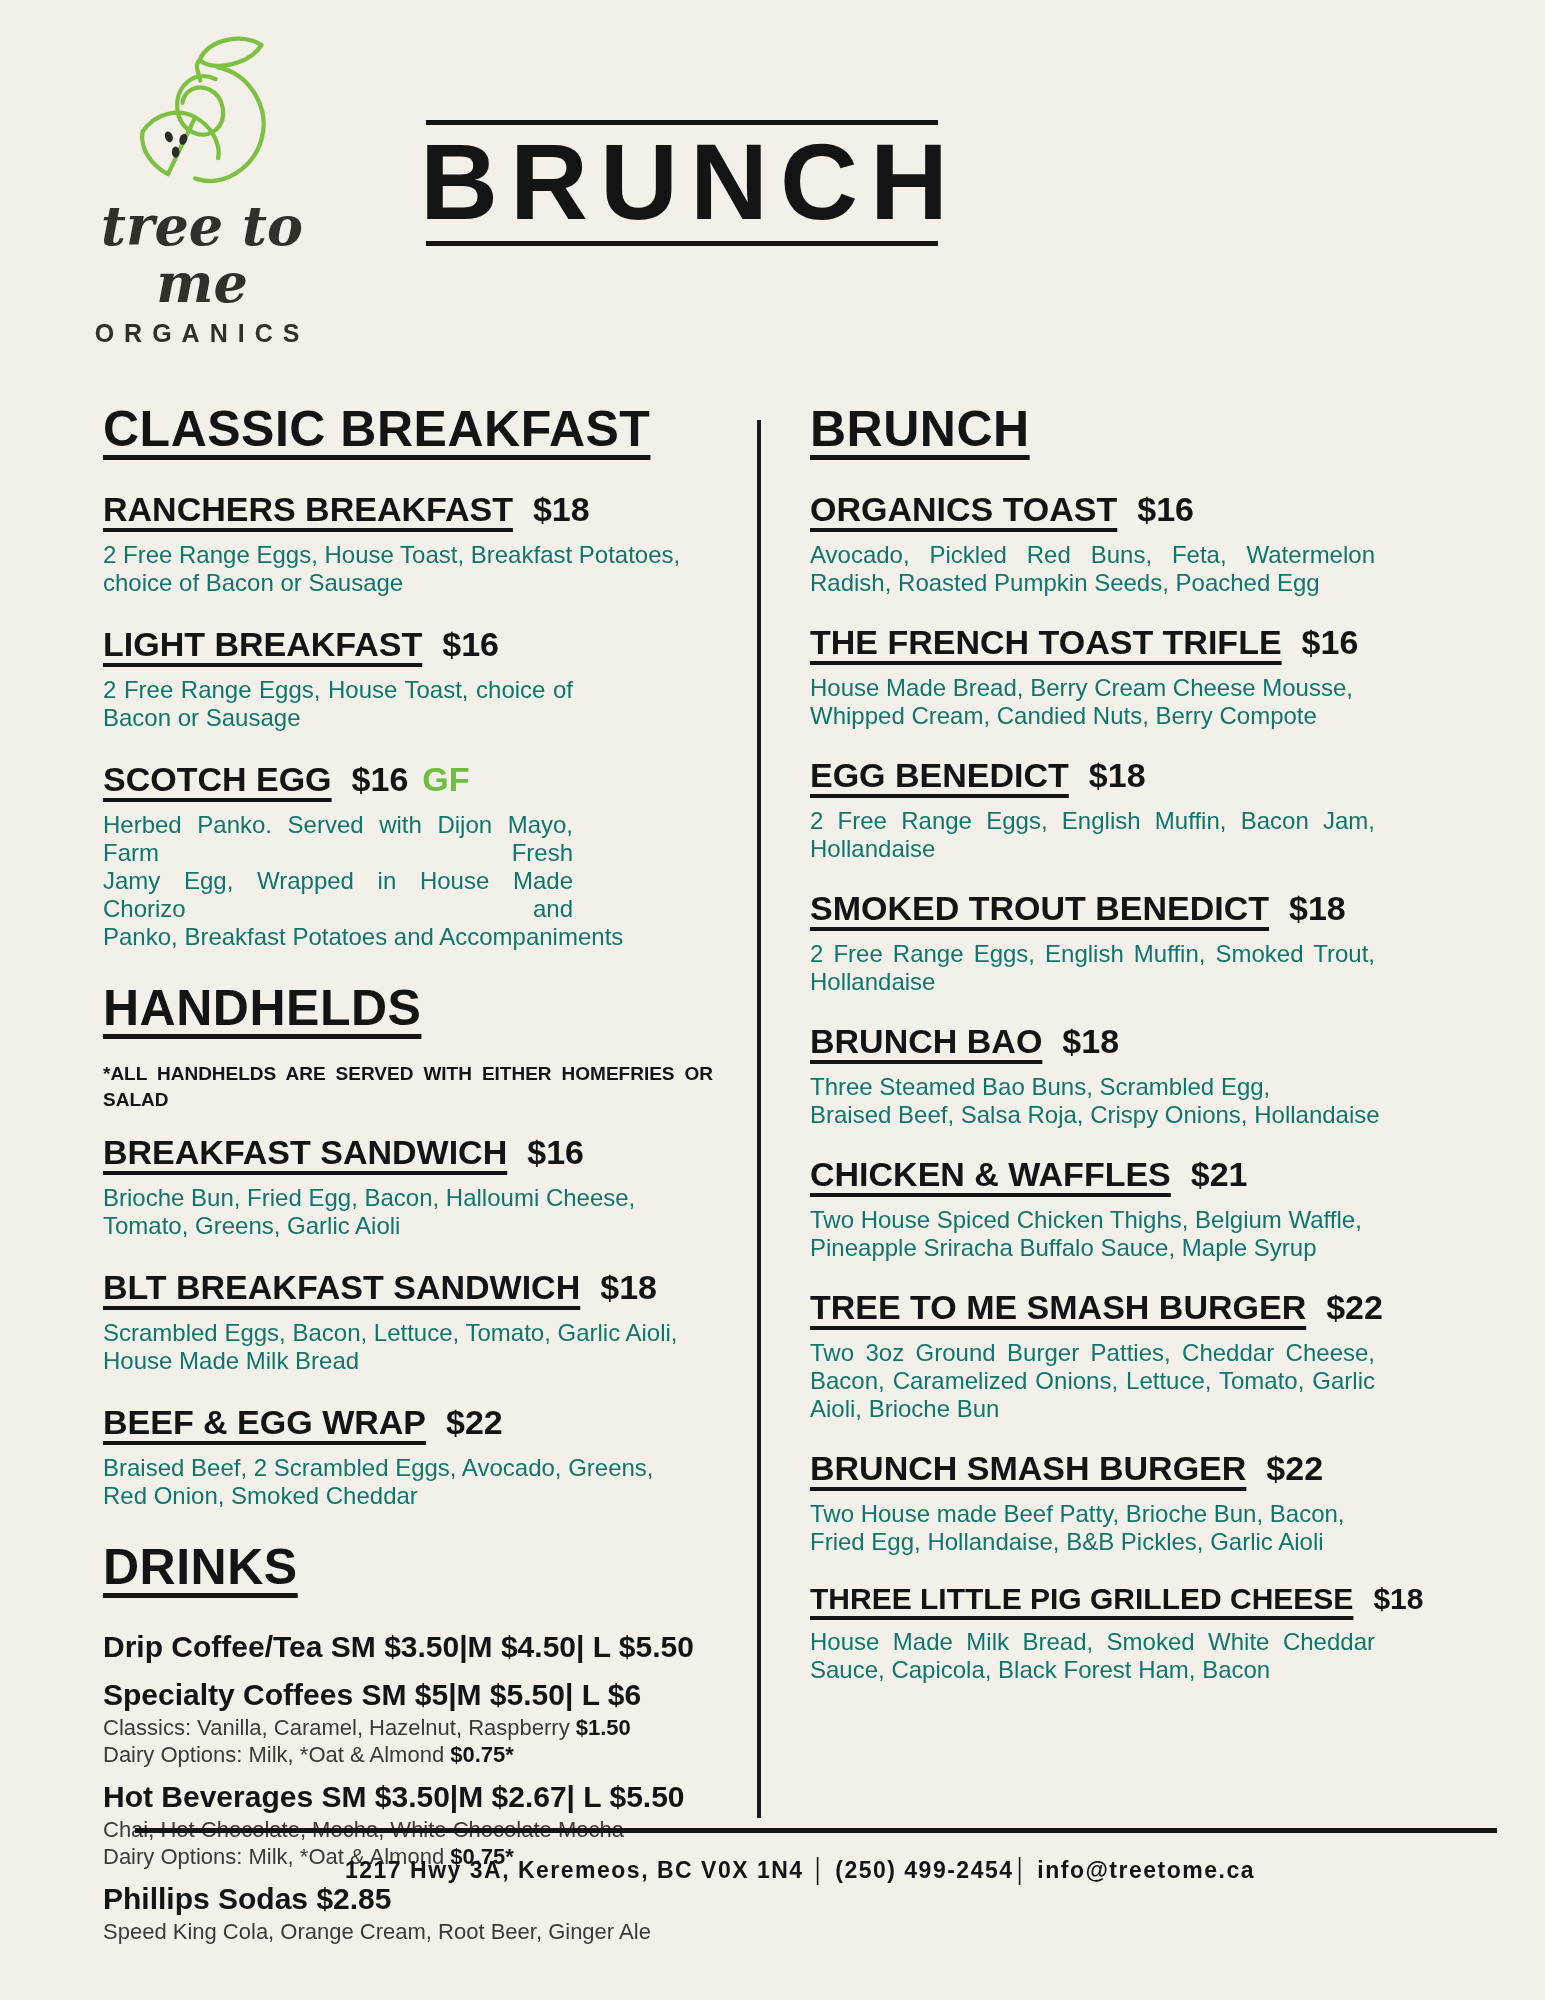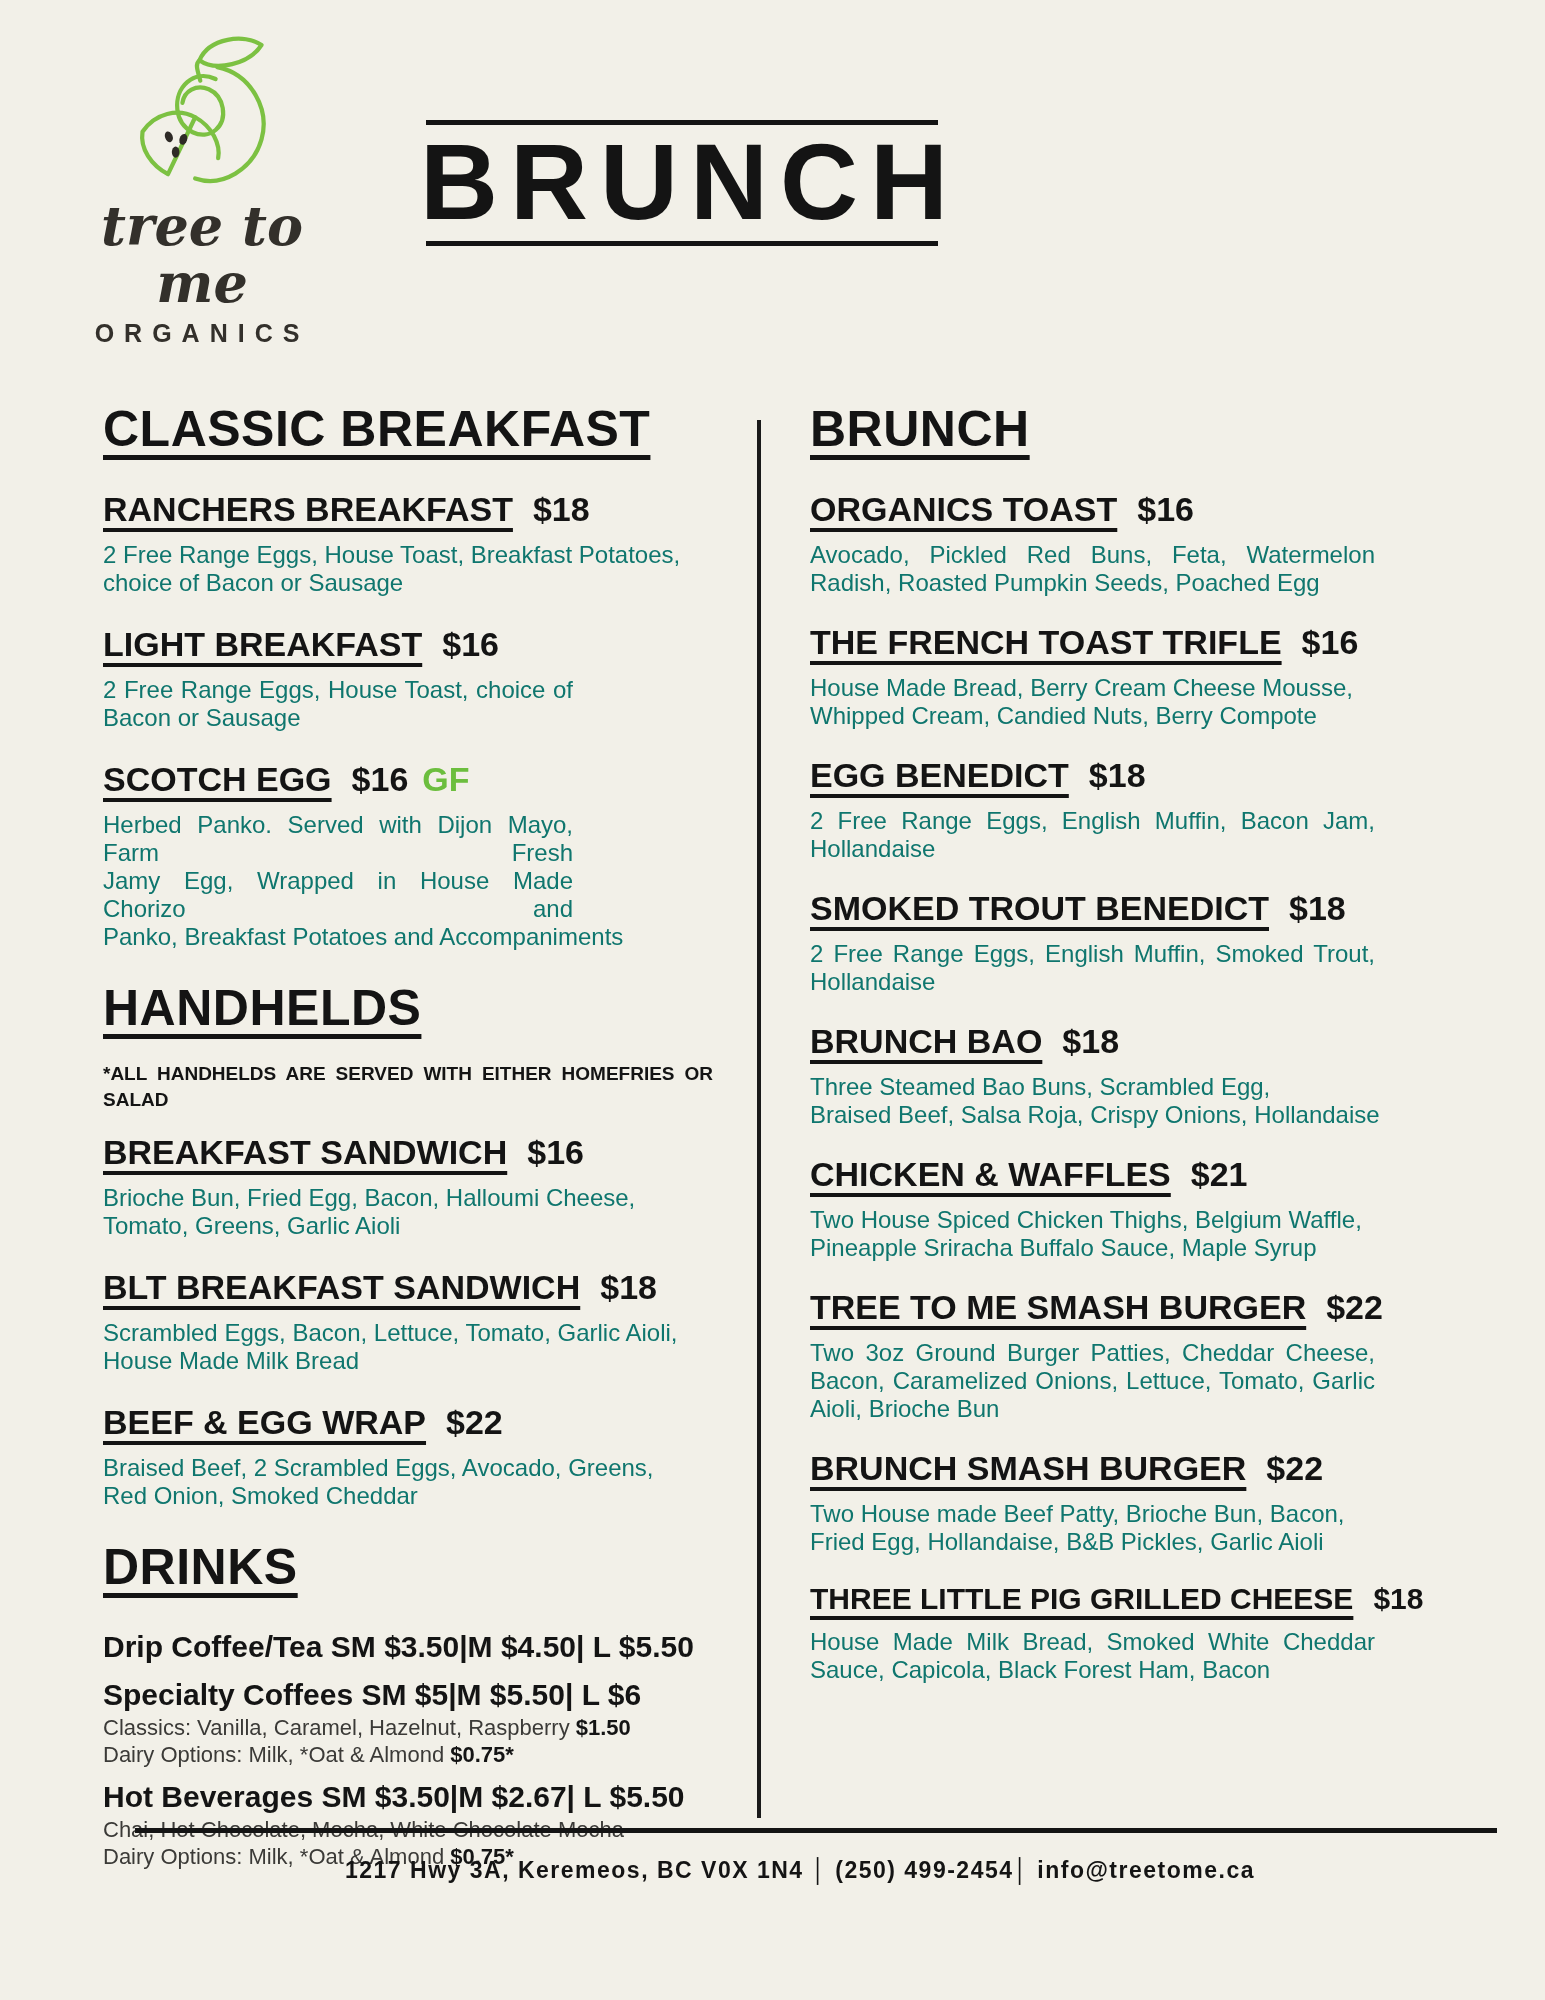--- a/index.html
+++ b/index.html
@@ -158,20 +158,24 @@
       <div class="d-line"><span>Classics: Vanilla, Caramel, Hazelnut, Raspberry </span><b>$1.50</b></div>
       <div class="d-line"><span>Dairy Options: Milk, *Oat &amp; Almond </span><b>$0.75*</b></div>
     </div>
 
     <div class="d-item">
       <div class="d-label">Hot Beverages SM $3.50|M $2.67| L $5.50</div>
       <div class="d-line"><span>Chai, Hot Chocolate, Mocha, White Chocolate Mocha</span><b></b></div>
       <div class="d-line"><span>Dairy Options: Milk, *Oat &amp; Almond </span><b>$0.75*</b></div>
     </div>
 
+    <div class="d-item">
+      <div class="d-label">Phillips Sodas $2.85</div>
+      <div class="d-line"><span>Speed King Cola, Orange Cream, Root Beer, Ginger Ale</span><b></b></div>
+    </div>
 
   </div>
 
   <div class="col col-right">
 
     <h2 class="sec">BRUNCH</h2>
 
     <div class="item">
       <h3 class="item-title"><span class="nm">ORGANICS TOAST</span><span class="pr">$16</span></h3>
       <div class="desc">

